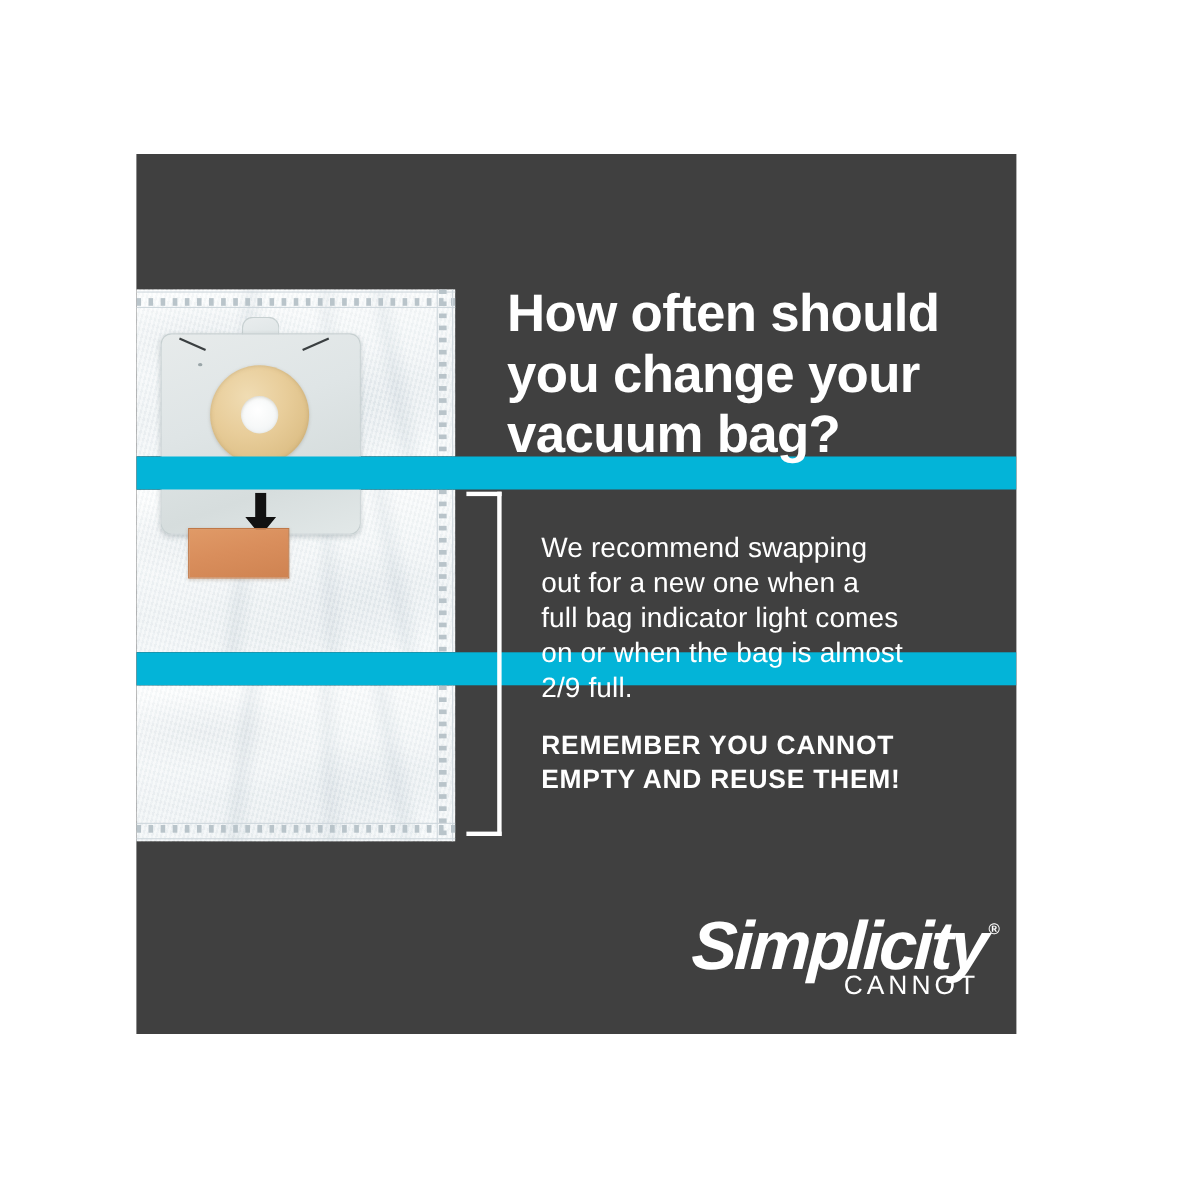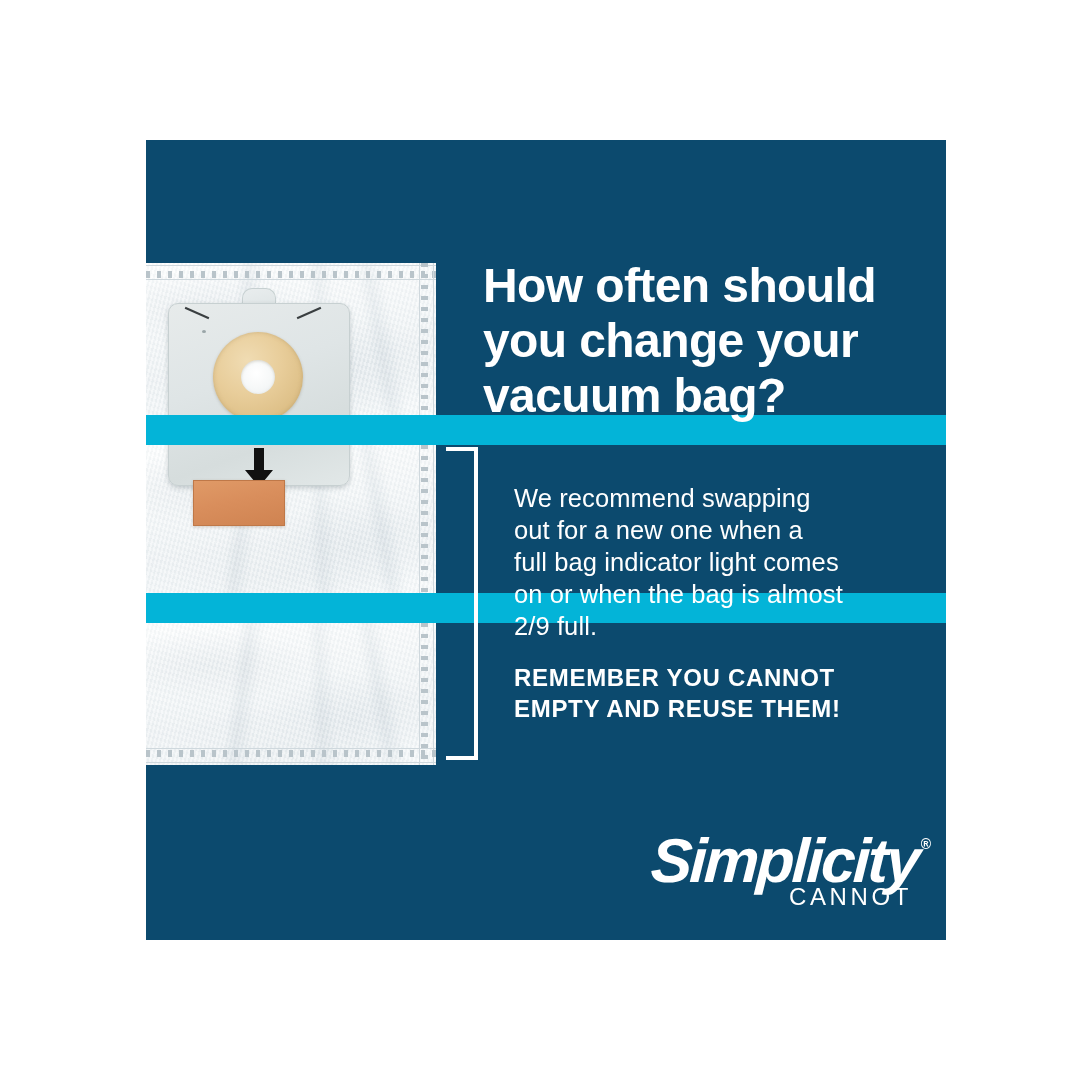--- a/index.html
+++ b/index.html
@@ -14,23 +14,23 @@
   #stage {
     position: relative;
     width: 1080px; height: 1080px;
     background: #ffffff;
     overflow: hidden;
   }
 
   
   #card {
     position: absolute;
-    left: 146px; top: 140px;
+    left: 124px; top: 140px;
     width: 800px; height: 800px;
-    background: #0c4a6e;
+    background: #404040;
     overflow: hidden;
   }
 
   
   .bag-shot {
     position: absolute;
     left: 0;
     overflow: hidden;
   }
   

